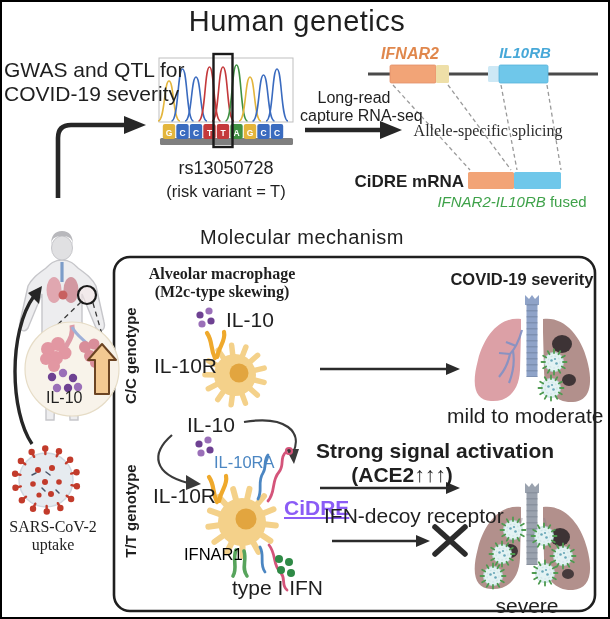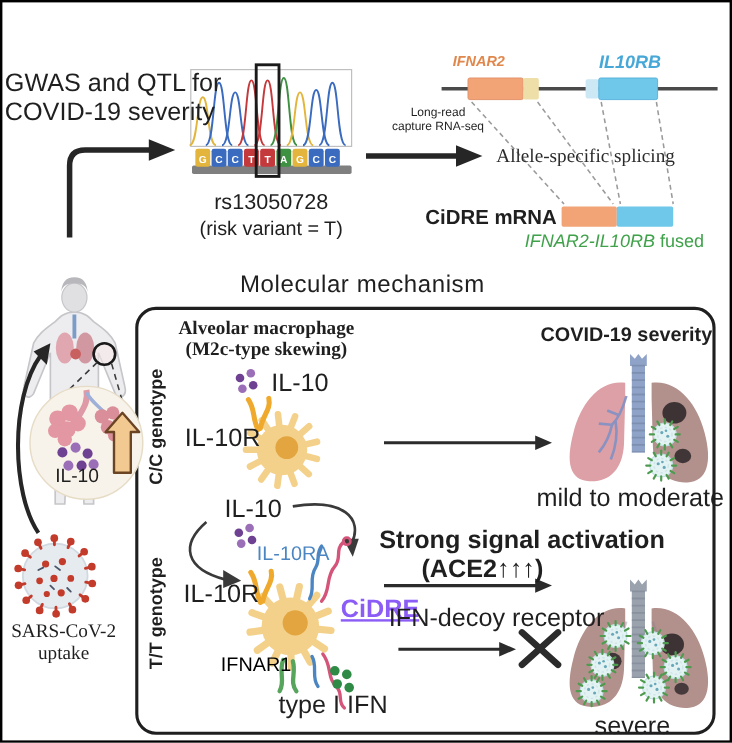--- a/index.html
+++ b/index.html
@@ -6,21 +6,21 @@
   #stage{position:relative;width:610px;height:619px;background:#fff;border:2px solid #000;
          box-sizing:border-box;overflow:hidden;font-family:"Liberation Sans",sans-serif;color:#1f1f1f;}
   #art{position:absolute;left:0;top:0;}
   .txt{position:absolute;line-height:1.12;white-space:nowrap;}
   .c{text-align:center;}
   .b{font-weight:bold;}
   .i{font-style:italic;}
   .title{font-size:29px;letter-spacing:.5px;}
   .s16{font-size:16px;font-family:Liberation Serif, serif;}
   .s17{font-size:21px;}
-  .s13{font-size:10px;margin-left:11px;}
+  .s13{font-size:16px;}
   .orange{color:#E0874C;}
   .blue{color:#47A8D8;}
   .green{color:#3FA24A;}
   .cidre{color:#8b5cf6;text-decoration:underline;}
   .il10ra{color:#4B86C2;}
   .ifnar1{color:#000000;}
   .vlabel{font-weight:bold;font-size:15px;text-align:center;transform:rotate(-90deg);transform-origin:0 0;}
 </style>
 </head>
 <body>
@@ -345,35 +345,36 @@
       </g>
       <g stroke="#4A5568" stroke-width="1.5" stroke-linecap="round">
         <line x1="44" y1="470" x2="48" y2="473"></line>
           <line x1="30" y1="473" x2="34" y2="471"></line>
         <line x1="54" y1="488" x2="57" y2="491"></line>
           <line x1="40" y1="486" x2="43" y2="489"></line>
       </g>
     </g>
   </svg>
 
+  <div class="txt title c" style="left:125px;top:3px;width:340px;">Human genetics</div>
 
   <div class="txt s17 c" style="left:2px;top:56px;width:160px;">
     <div>GWAS and QTL for</div>
     <div>COVID-19 severity</div>
   </div>
 
   <div class="txt c" style="left:158px;top:156px;width:132px;font-size:18px;">rs13050728</div>
   <div class="txt c" style="left:144px;top:180px;width:160px;font-size:16.5px;">(risk variant = T)</div>
 
   <div class="txt s13 c" style="left:298px;top:87px;width:108px;">
     <div>Long-read</div>
     <div>capture RNA-seq</div>
   </div>
 
-  <div class="txt b i c orange" style="left:368px;top:43px;width:58px;font-size:12px;font-style:italic;">IFNAR2</div>
+  <div class="txt b i c orange" style="left:379px;top:43px;width:58px;font-size:16px;font-style:italic;">IFNAR2</div>
   <div class="txt b i c blue" style="left:494px;top:43px;width:58px;font-size:15px;">IL10RB</div>
 
   <div class="txt s16 c" style="left:400px;top:120px;width:172px;color:#2B2B2B;">Allele-specific splicing</div>
 
   <div class="txt b" style="left:350px;top:170px;width:112px;font-size:17px;text-align:right;">CiDRE mRNA</div>
   <div class="txt c green" style="left:428px;top:192px;width:164px;font-size:15px;"><span class="i">IFNAR2-IL10RB</span><span> fused</span></div>
 
   <div class="txt c" style="left:135px;top:224px;width:330px;font-size:20px;letter-spacing:.5px;">Molecular mechanism</div>
 
   <div class="txt b s16 c" style="left:138px;top:263px;width:164px;">

